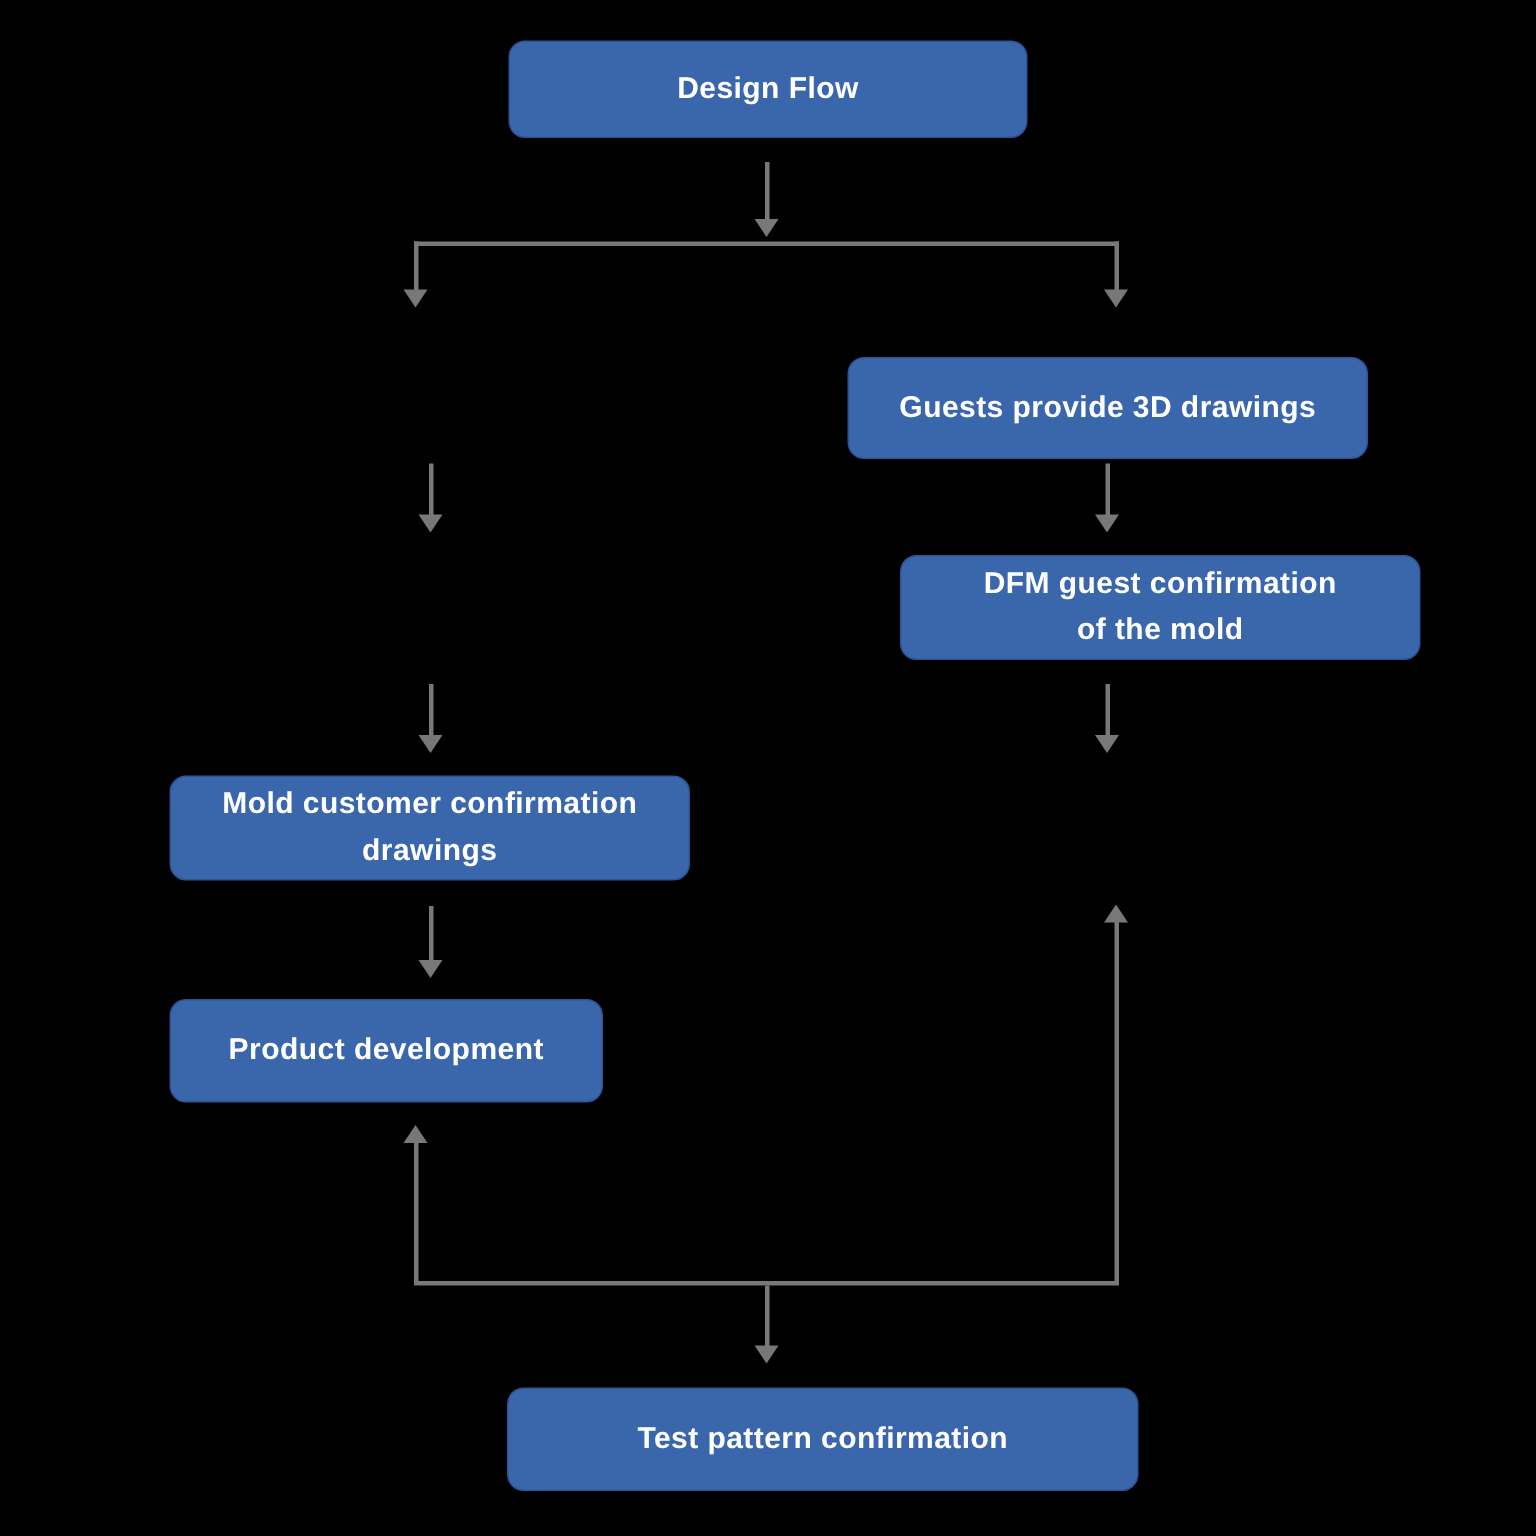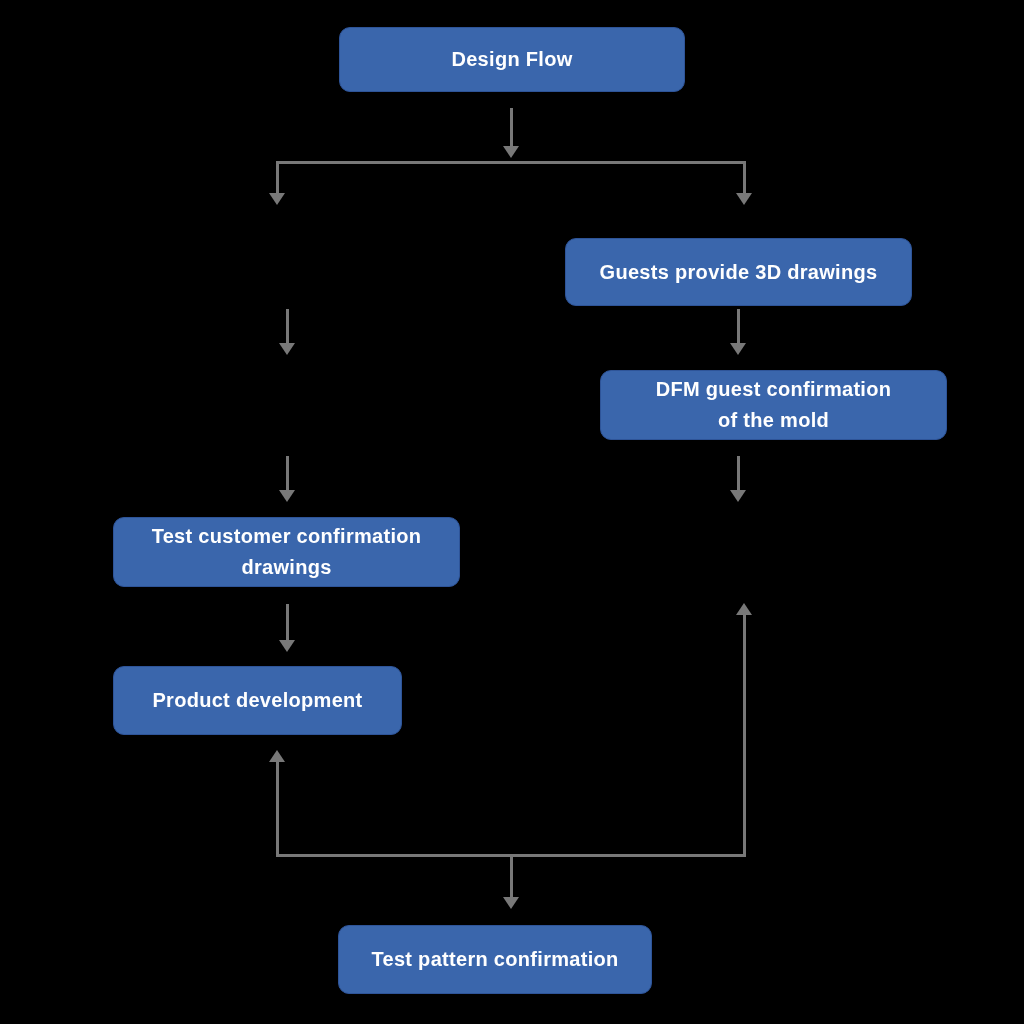--- a/index.html
+++ b/index.html
@@ -64,27 +64,27 @@
 
   <div class="node" style="left:339px; top:27px;  width:346px; height:65px;">Design Flow</div>
 
 
   <div class="node" style="left:565px; top:238px; width:347px; height:68px;">Guests provide 3D drawings</div>
 
 
   <div class="node" style="left:565px; top:370px; width:347px; height:70px;margin-left:35px;">DFM guest confirmation
 of the mold</div>
 
-  <div class="node" style="left:113px; top:517px; width:347px; height:70px;">Test customer confirmation
+  <div class="node" style="left:113px; top:517px; width:347px; height:70px;">Mold customer confirmation
 drawings</div>
 
 
   <div class="node" style="left:113px; top:666px; width:289px; height:69px;">Product development</div>
 
-  <div class="node" style="left:338px; top:925px; width:314px; height:69px;">Test pattern confirmation</div>
+  <div class="node" style="left:338px; top:925px; width:421px; height:69px;">Test pattern confirmation</div>
 
   <div>
 
     <div class="line-v" style="left:510px; top:108px; height:40px;"></div>
     <div class="arr-down" style="left:503px; top:146px;"></div>
     <div class="line-h" style="left:276px; top:161px; width:470px;"></div>
 
     <div class="line-v" style="left:276px; top:161px; height:34px;"></div>
     <div class="arr-down" style="left:269px; top:193px;"></div>
 

